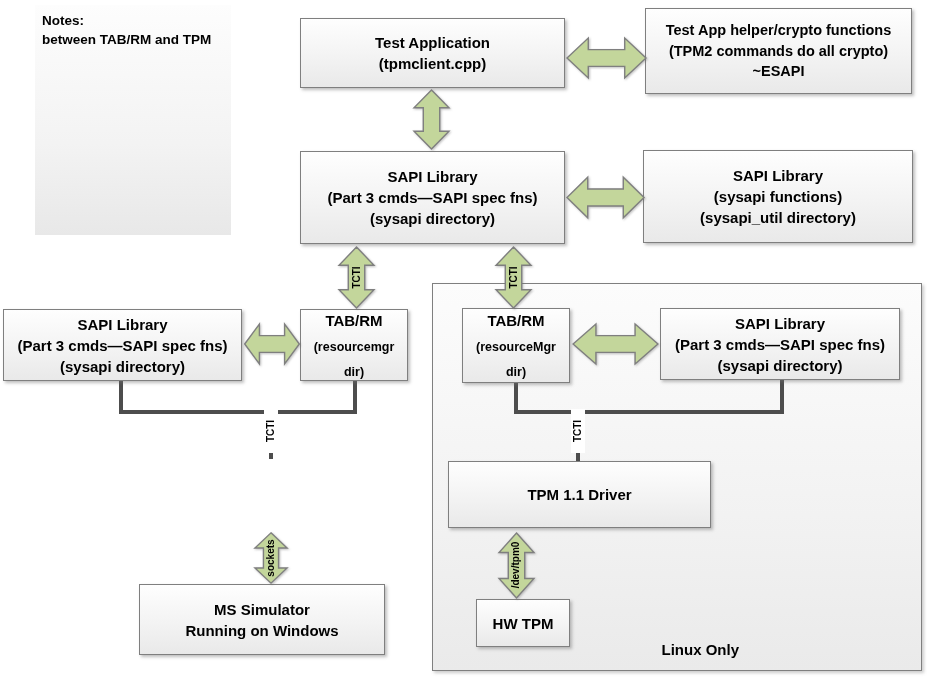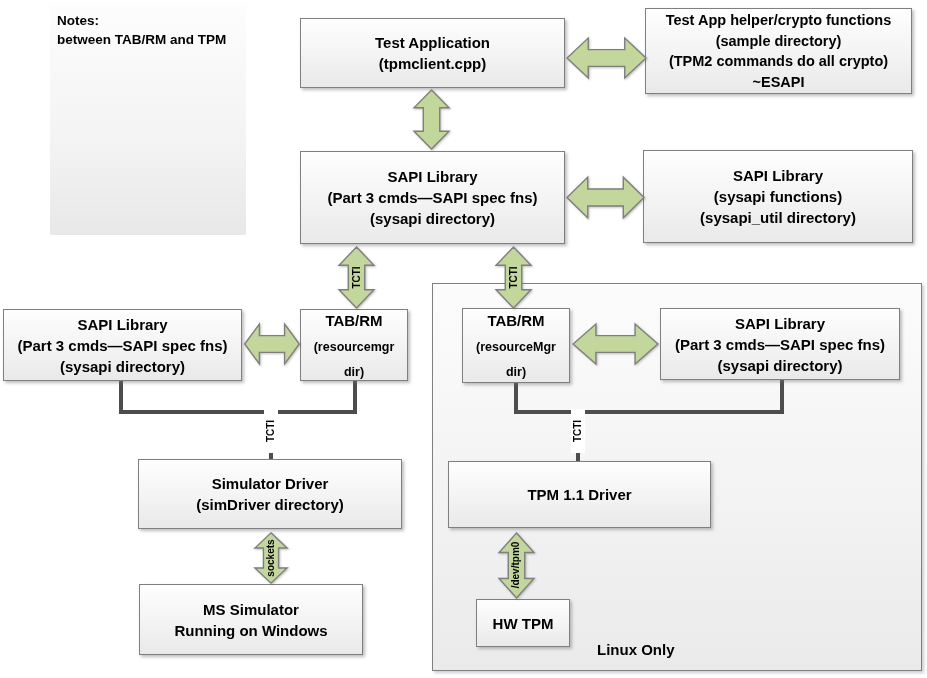--- a/index.html
+++ b/index.html
@@ -17,36 +17,36 @@
     border:1.6px solid #7f7f7f;
     box-shadow:2px 2px 3px rgba(110,110,110,0.45);
     display:flex; flex-direction:column; justify-content:center; align-items:center;
     text-align:center; z-index:2;
   }
   .box .bl { font-size:15px; line-height:21px; white-space:nowrap; }
   .box.sm4 .bl { font-size:14.5px; line-height:20.5px; }
   .box .bl.sm { font-size:12.5px; line-height:17px;margin-top:8px; }
   
   .notes {
-    position:absolute; left:50px; top:5px; width:196px; height:230px;
+    position:absolute; left:35px; top:5px; width:196px; height:230px;
     background:linear-gradient(180deg,#fdfdfd 0%,#f3f3f3 60%,#e8e8e8 100%);
     padding:6px 4px 0 7px; z-index:1;
   }
   .notes .note-line { font-size:13.5px; line-height:19px; white-space:pre-wrap; }
   
   .container-frame {
     position:absolute; left:432px; top:283px; width:490px; height:388px;
     background:linear-gradient(180deg,#fcfcfc 0%,#f2f2f2 60%,#eaeaea 100%);
     border:1.6px solid #7f7f7f;
     box-shadow:2px 2px 3px rgba(110,110,110,0.35);
     z-index:0;
   }
   .linux-label {
-    position:absolute; left:597px; top:641px; width:125px;
-    font-size:15px; text-align:left; z-index:2;
+    position:absolute; left:614px; top:641px; width:125px;
+    font-size:15px; text-align:right; z-index:2;
   }
   
   svg.arrow { position:absolute; z-index:3; overflow:visible;
     filter:drop-shadow(1.5px 1.5px 1px rgba(100,100,100,0.4)); }
   svg.arrow polygon { stroke:#7f7f7f; stroke-width:1.4; vector-effect:non-scaling-stroke; }
   
   .vlabel {
     position:absolute; z-index:4; font-size:10px; text-align:center;
     transform:rotate(-90deg); white-space:nowrap; line-height:14px;
   }
@@ -79,21 +79,20 @@
   <div class="seg" style="left:576px;top:414px;width:4px;height:47px"></div>
   <div class="vlabel onwhite" style="left:556px;top:424px;width:44px;height:14px">TCTI</div>
 
   <div class="box" style="left:300px;top:18px;width:265px;height:70px">
     <div class="bl">Test Application</div>
     <div class="bl">(tpmclient.cpp)</div>
   </div>
 
   <div class="box sm4" style="left:645px;top:8px;width:267px;height:86px">
     <div class="bl">Test App helper/crypto functions</div>
-    <div class="bl">(sample directory)</div>
     <div class="bl">(TPM2 commands do all crypto)</div>
     <div class="bl">~ESAPI</div>
   </div>
 
   <div class="box" style="left:300px;top:151px;width:265px;height:93px">
     <div class="bl">SAPI Library</div>
     <div class="bl">(Part 3 cmds—SAPI spec fns)</div>
     <div class="bl">(sysapi directory)</div>
   </div>
 
@@ -120,26 +119,22 @@
     <div class="bl sm">(resourceMgr</div>
     <div class="bl sm">dir)</div>
   </div>
 
   <div class="box" style="left:660px;top:308px;width:240px;height:72px">
     <div class="bl">SAPI Library</div>
     <div class="bl">(Part 3 cmds—SAPI spec fns)</div>
     <div class="bl">(sysapi directory)</div>
   </div>
 
-  <div class="box" style="left:138px;top:459px;width:264px;height:70px">
-    <div class="bl">Simulator Driver</div>
-    <div class="bl">(simDriver directory)</div>
-  </div>
 
-  <div class="box" style="left:139px;top:584px;width:224px;height:71px">
+  <div class="box" style="left:139px;top:584px;width:246px;height:71px">
     <div class="bl">MS Simulator</div>
     <div class="bl">Running on Windows</div>
   </div>
 
   <div class="box" style="left:448px;top:461px;width:263px;height:67px">
     <div class="bl">TPM 1.1 Driver</div>
   </div>
 
   <div class="box" style="left:476px;top:599px;width:94px;height:48px">
     <div class="bl">HW TPM</div>

